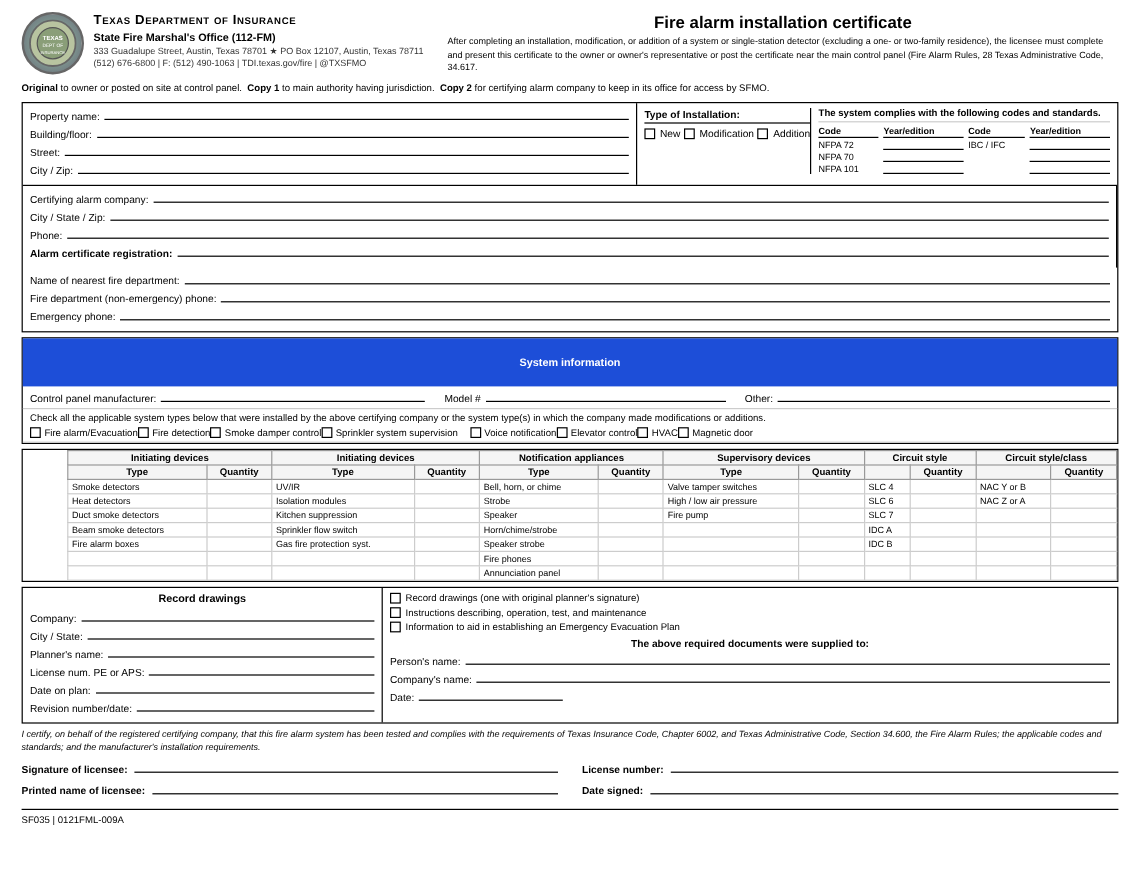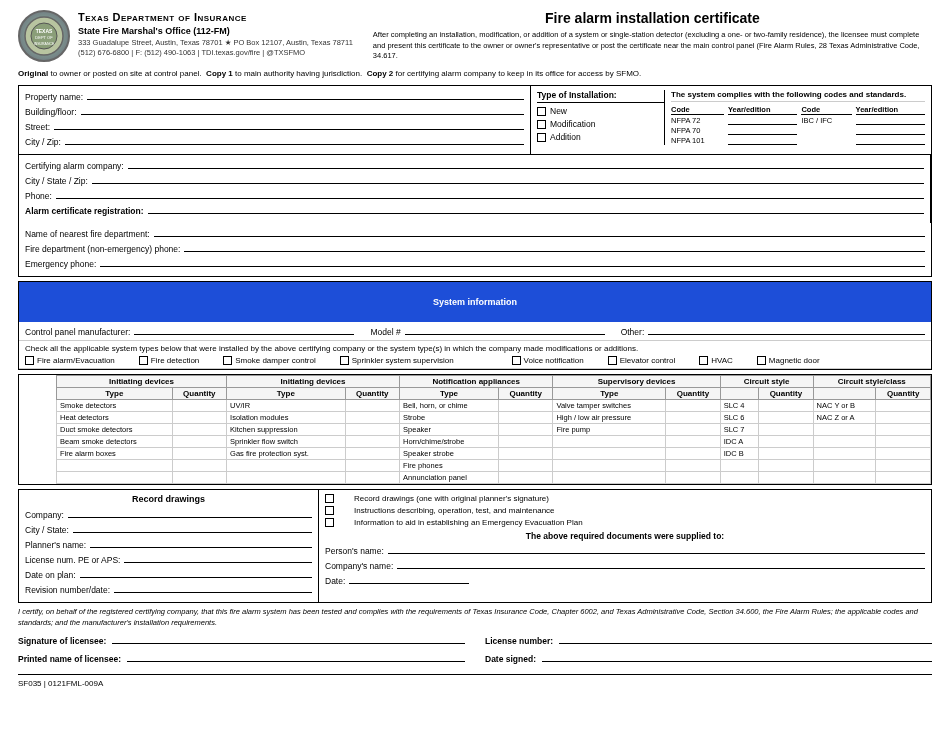--- a/index.html
+++ b/index.html
@@ -144,21 +144,21 @@
       font-size: 8.5px;
       border-bottom: 1px solid #ccc;
     }
     .system-types-desc {
       margin-bottom: 3px;
       font-size: 8px;
     }
     .system-types-checks {
       display: flex;
       flex-wrap: wrap;
-      gap: 24px;
+      gap: 0;
     }
     .check-item {
       display: flex;
       align-items: center;
       gap: 3px;
       font-size: 8px;
     }
     
     
     .devices-section {
@@ -184,21 +184,21 @@
       text-align: center;
       margin-bottom: 4px;
     }
     .record-right {
       flex: 1;
       padding: 4px 6px;
     }
     .record-check-item {
       display: flex;
       align-items: flex-start;
-      gap: 20px;
+      gap: 4px;
       font-size: 8px;
       margin-bottom: 3px;
     }
     .supplied-header {
       font-weight: bold;
       font-size: 8.5px;
       text-align: center;
       margin: 4px 0 3px;
     }
     
@@ -311,21 +311,21 @@
       <div class="field-row">
         <span class="field-label">City / Zip:</span>
         <div class="field-line"></div>
       </div>
     </div>
 
     <div class="form-right">
       <div style="display:flex; margin-bottom:4px;">
         <div style="flex:1;">
           <div style="font-weight:bold; font-size:8.5px; border-bottom:1px solid #000; margin-bottom:3px; padding-bottom:2px;">Type of Installation:</div>
-          <div style="display:flex; flex-direction:column; gap:3px;">
+          <div style="display:flex; gap:3px;">
             <div style="display:flex; align-items:center; gap:4px;">
               <span class="checkbox-sq"></span>
               <span style="font-size:8.5px;">New</span>
             </div>
             <div style="display:flex; align-items:center; gap:4px;">
               <span class="checkbox-sq"></span>
               <span style="font-size:8.5px;">Modification</span>
             </div>
             <div style="display:flex; align-items:center; gap:4px;">
               <span class="checkbox-sq"></span>

